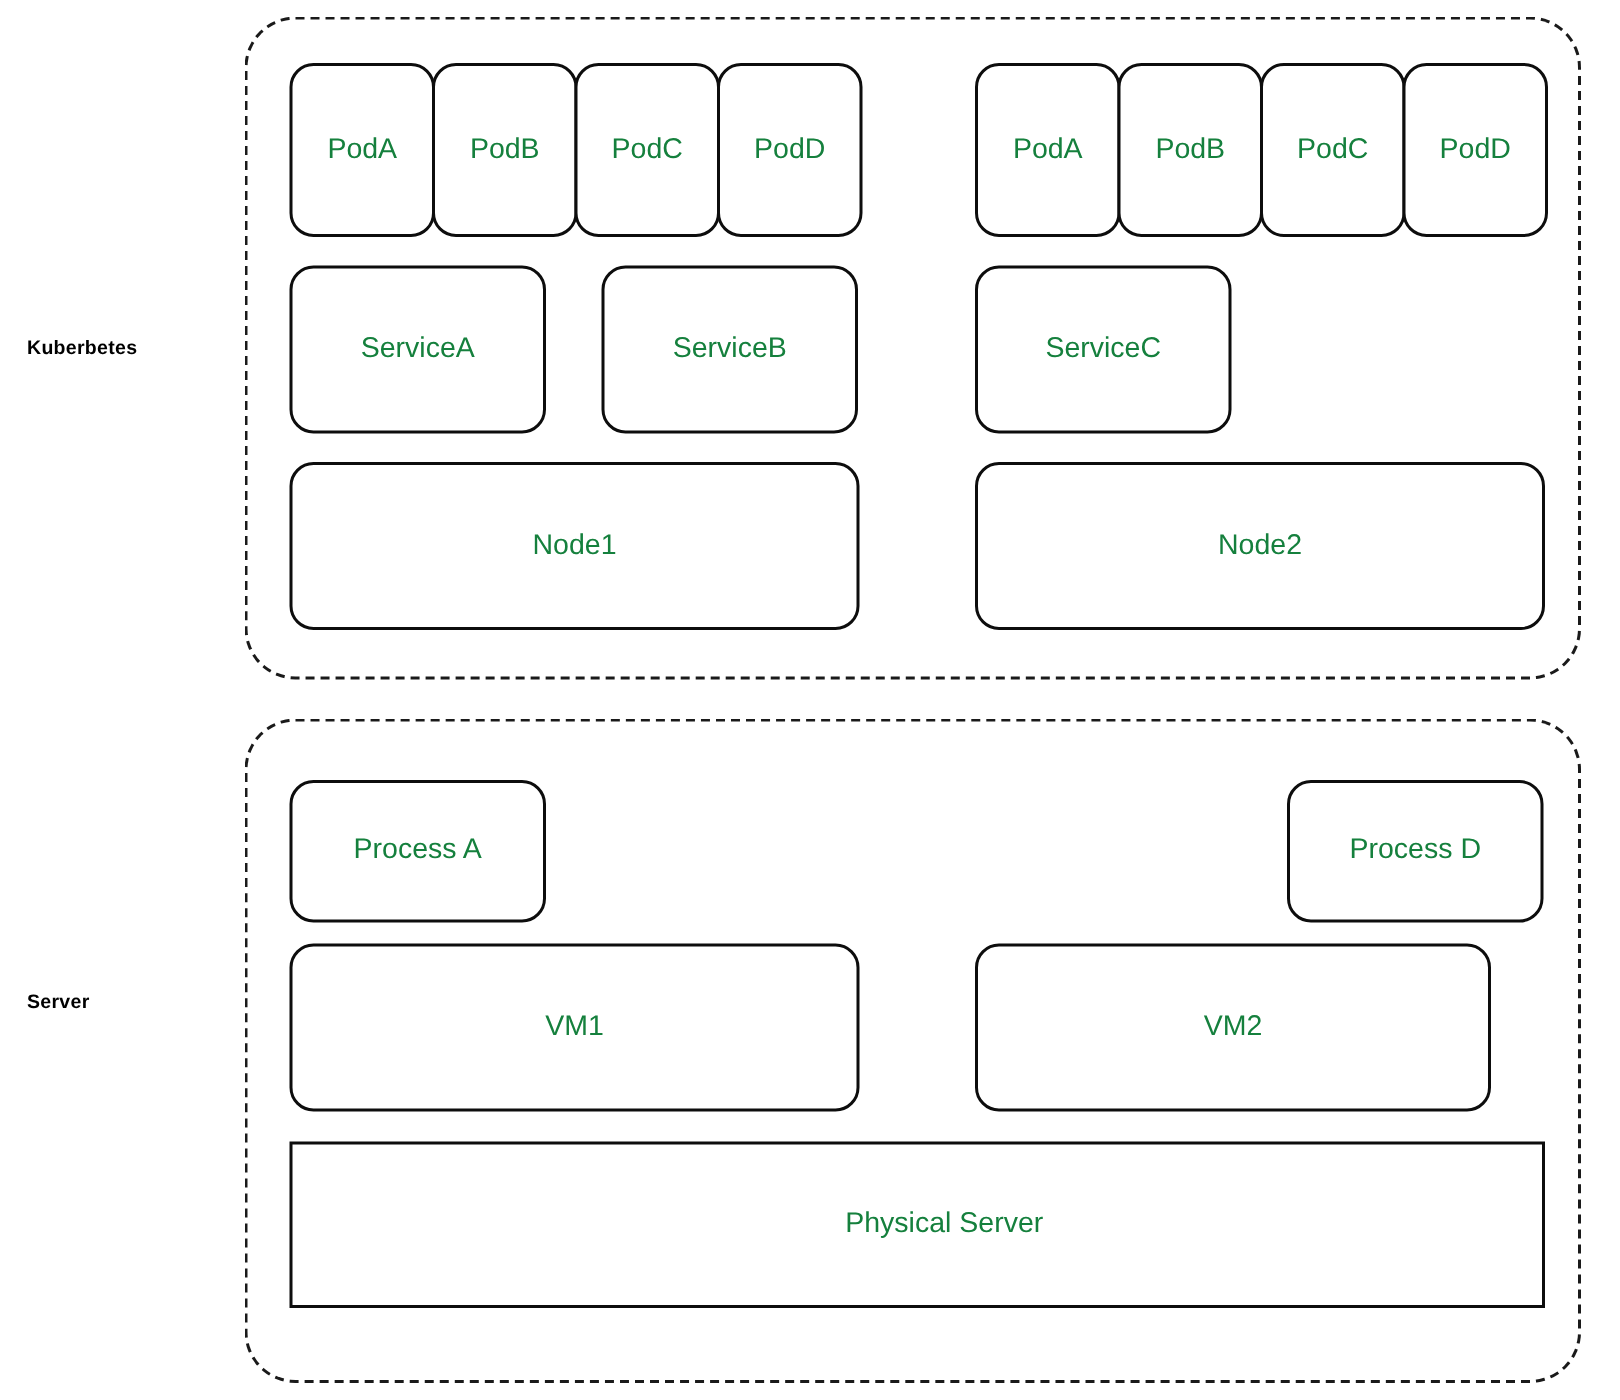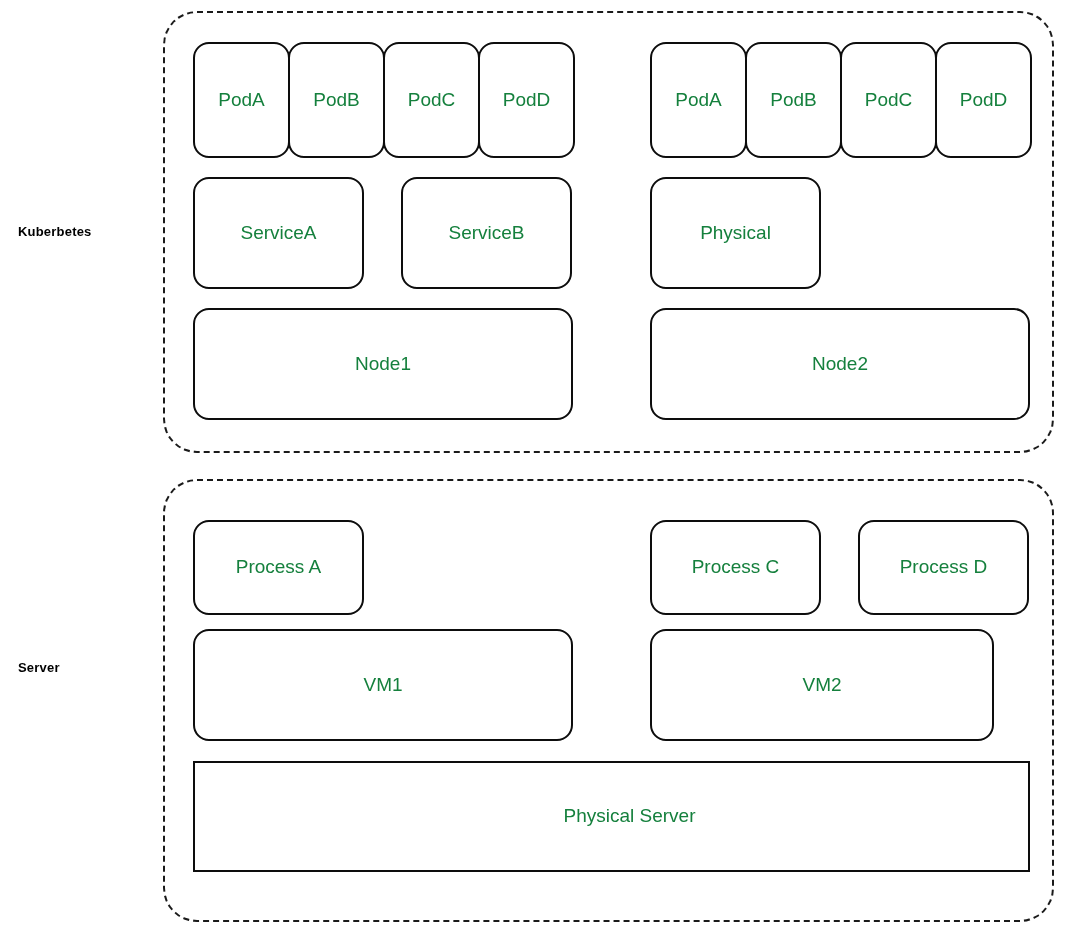--- a/index.html
+++ b/index.html
@@ -138,29 +138,28 @@
   <div class="box pod row-pod" id="pod-c-1">PodC</div>
   <div class="box pod row-pod" id="pod-d-1">PodD</div>
 
   <div class="box pod row-pod" id="pod-a-2">PodA</div>
   <div class="box pod row-pod" id="pod-b-2">PodB</div>
   <div class="box pod row-pod" id="pod-c-2">PodC</div>
   <div class="box pod row-pod" id="pod-d-2">PodD</div>
 
   <div class="box row-service" id="service-a">ServiceA</div>
   <div class="box row-service" id="service-b">ServiceB</div>
-  <div class="box row-service" id="service-c">Physical</div>
+  <div class="box row-service" id="service-c">ServiceC</div>
 
   <div class="box row-node" id="node-1">Node1</div>
   <div class="box row-node" id="node-2">Node2</div>
 
   <div class="dashed-group" id="group-server"></div>
 
   <div class="box row-process" id="process-a">Process A</div>
-  <div class="box row-process" id="process-c">Process C</div>
   <div class="box row-process" id="process-d">Process D</div>
 
   <div class="box row-vm" id="vm-1">VM1</div>
   <div class="box row-vm" id="vm-2">VM2</div>
 
   <div class="box square row-physical" id="physical-server">Physical Server</div>
 
 </div>
 
 </body></html>

